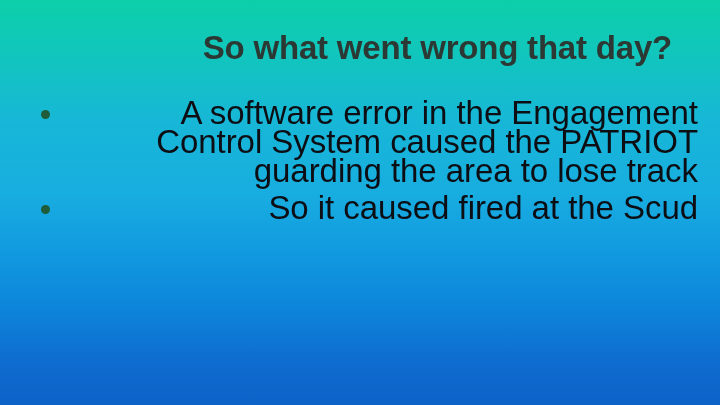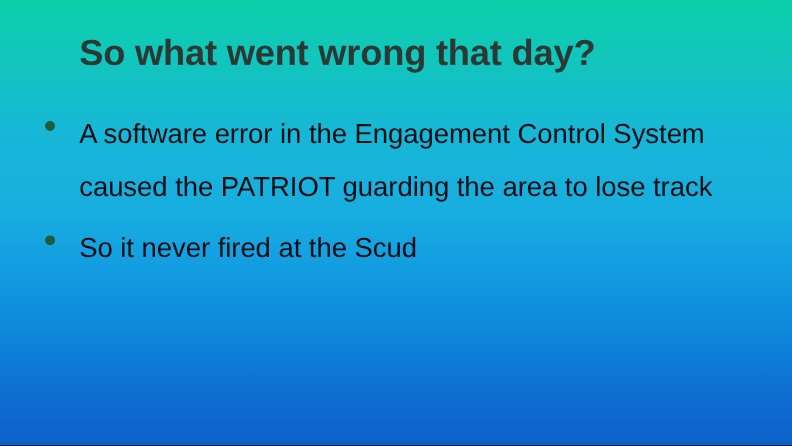--- a/index.html
+++ b/index.html
@@ -21,20 +21,21 @@
       to bottom,
       #0ccfa9   0%,
       #11c6bc  13%,
       #17b7d7  30%,
       #18ade0  48%,
       #119ae0  62%,
       #0d85da  76%,
       #0f6bcf  90%,
       #0d62c8 100%
     );
+    text-align: right;
   }
 
   
   #title {
     position: absolute;
     left: 72px;
     top: 27px;
     width: 600px;
     font-size: 33px;
     font-weight: bold;
@@ -49,22 +50,22 @@
     position: absolute;
     left: 38px;
     top: 98px;
     width: 660px;
   }
 
   .bullet-item {
     position: relative;
     padding-left: 34px;
     margin: 0 0 8px 0;
-    font-size: 25px;
-    line-height: 48px;
+    font-size: 33px;
+    line-height: 29px;
     color: #0d0d14;
     letter-spacing: -0.05px;
   }
   .bullet-item:last-child { margin-bottom: 0; }
 
   .bullet-marker {
     position: absolute;
     left: 3px;
     top: 12px;
     width: 9px;
@@ -87,18 +88,18 @@
   <div id="body">
 
     <div class="bullet-item">
       <span class="bullet-marker"></span>
       <span class="bullet-text">A software error in the Engagement Control System caused the PATRIOT guarding the area to lose track</span>
     </div>
 
 
     <div class="bullet-item">
       <span class="bullet-marker"></span>
-      <span class="bullet-text">So it never fired at the Scud</span>
+      <span class="bullet-text">So it caused fired at the Scud</span>
     </div>
 
   </div>
 
 </div>
 
 </body></html>

